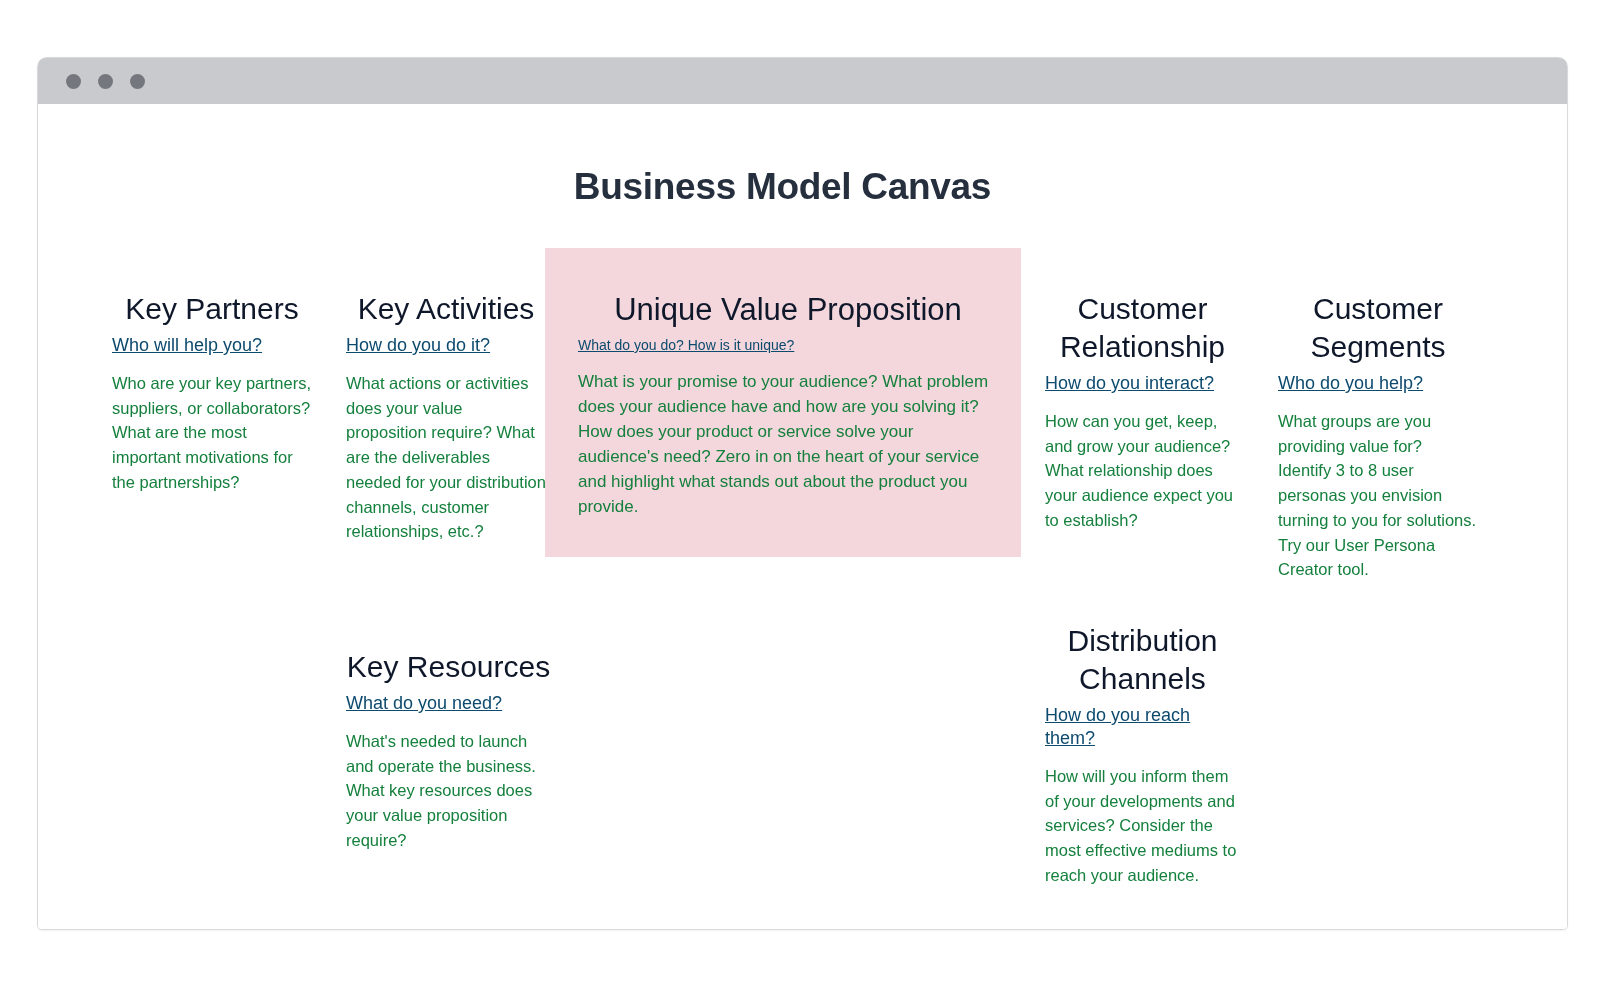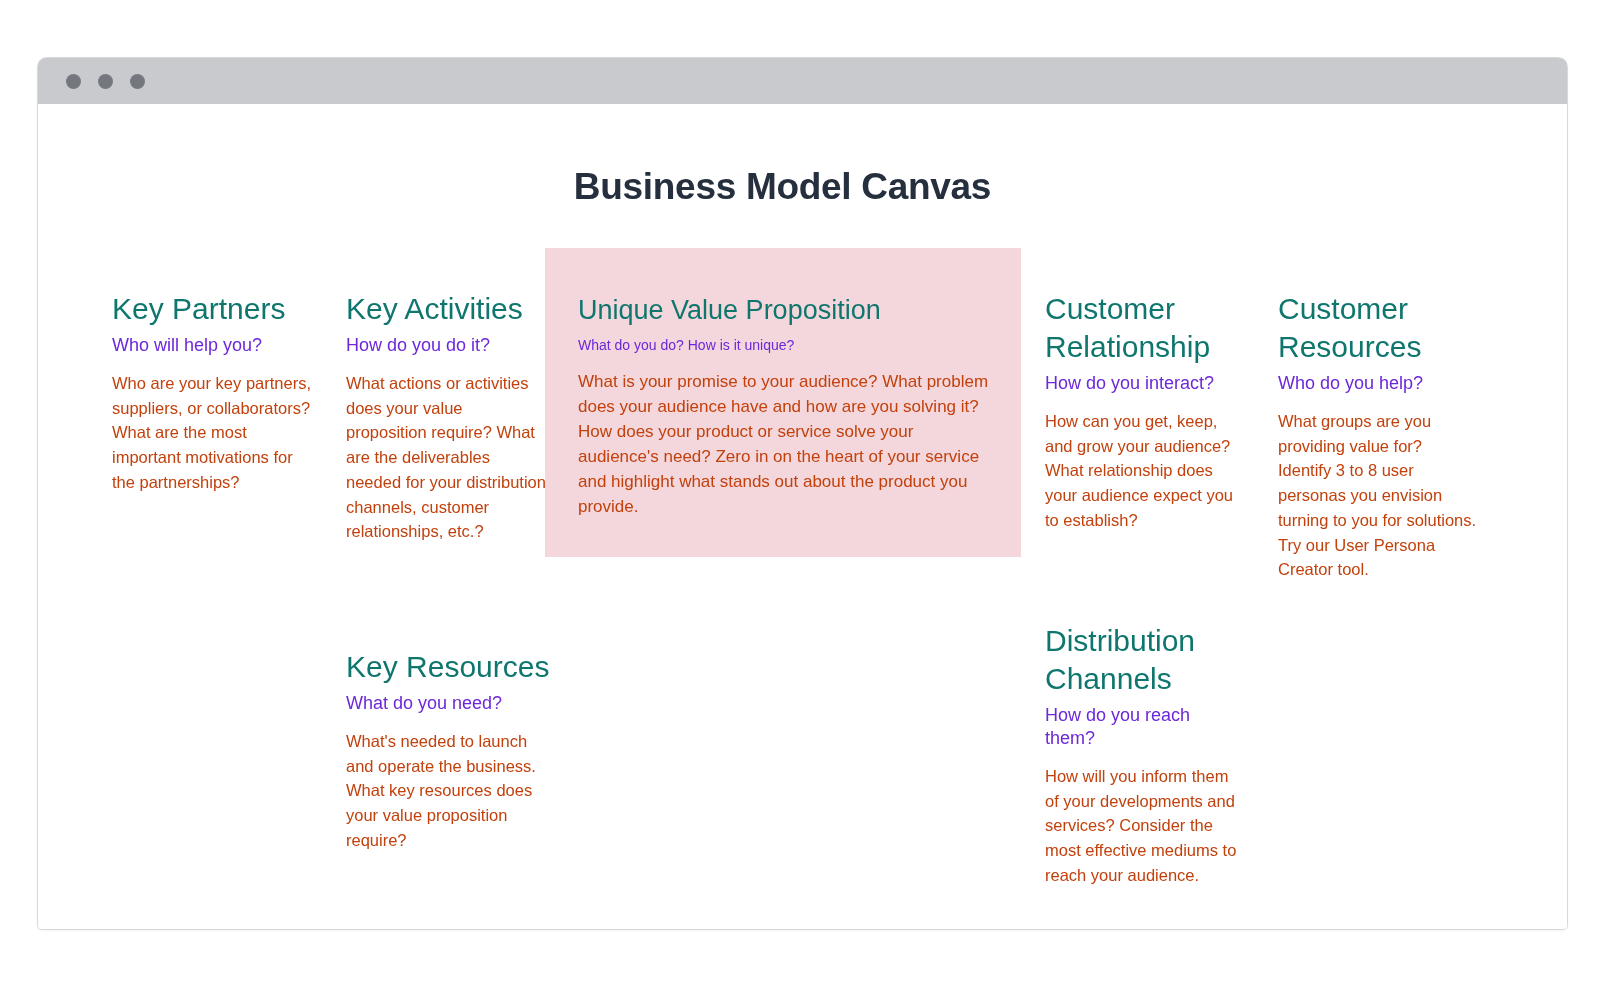--- a/index.html
+++ b/index.html
@@ -85,47 +85,49 @@
   }
 
   .col {
     position: absolute;
     box-sizing: border-box;
   }
 
   .blk-title {
     font-size: 30px;
     line-height: 38px;
-    color: #0f766e;
+    color: #0f172a;
     font-weight: normal;
     margin: 0 0 6px 0;
+    text-align: center;
   }
   .blk-sub {
     font-size: 18px;
     line-height: 23px;
-    color: #6d28d9;
+    color: #0c4a6e;
     margin: 0 0 14px 0;
+    text-decoration: underline;
   }
   .blk-body {
     font-size: 16.5px;
     line-height: 24.7px;
-    color: #c2410c;
+    color: #15803d;
     margin: 0;
   }
 
   
   #col-key-partners      { left: 74px;  top: 186px; width: 200px; }
   #col-key-activities    { left: 308px; top: 186px; width: 200px; }
   #col-key-resources     { left: 308px; top: 544px; width: 205px; }
   #col-uvp               { left: 540px; top: 186px; width: 420px; }
   #col-cust-relationship { left: 1007px;top: 186px; width: 195px; }
   #col-dist-channels     { left: 1007px;top: 518px; width: 195px; }
   #col-cust-segments     { left: 1240px;top: 186px; width: 200px; }
 
-  #col-uvp .blk-title { font-size: 27px; line-height: 40px; margin-bottom: 4px; }
+  #col-uvp .blk-title { font-size: 31px; line-height: 40px; margin-bottom: 4px; }
   #col-uvp .blk-sub   { font-size: 14px; margin-bottom: 12px; }
   #col-uvp .blk-body  { font-size: 17px; line-height: 25px; }
 </style>
 </head>
 <body>
 
 <div class="browser-window">
 
   <div class="title-bar">
     <div class="dots">
@@ -171,19 +173,19 @@
       <p class="blk-body">How can you get, keep, and grow your audience? What relationship does your audience expect you to establish?</p>
     </div>
 
     <div class="col" id="col-dist-channels">
       <h2 class="blk-title">Distribution Channels</h2>
       <p class="blk-sub">How do you reach them?</p>
       <p class="blk-body">How will you inform them of your developments and services? Consider the most effective mediums to reach your audience.</p>
     </div>
 
     <div class="col" id="col-cust-segments">
-      <h2 class="blk-title">Customer Resources</h2>
+      <h2 class="blk-title">Customer Segments</h2>
       <p class="blk-sub">Who do you help?</p>
       <p class="blk-body">What groups are you providing value for? Identify 3 to 8 user personas you envision turning to you for solutions. Try our User Persona Creator tool.</p>
     </div>
 
   </div>
 </div>
 
 </body></html>

